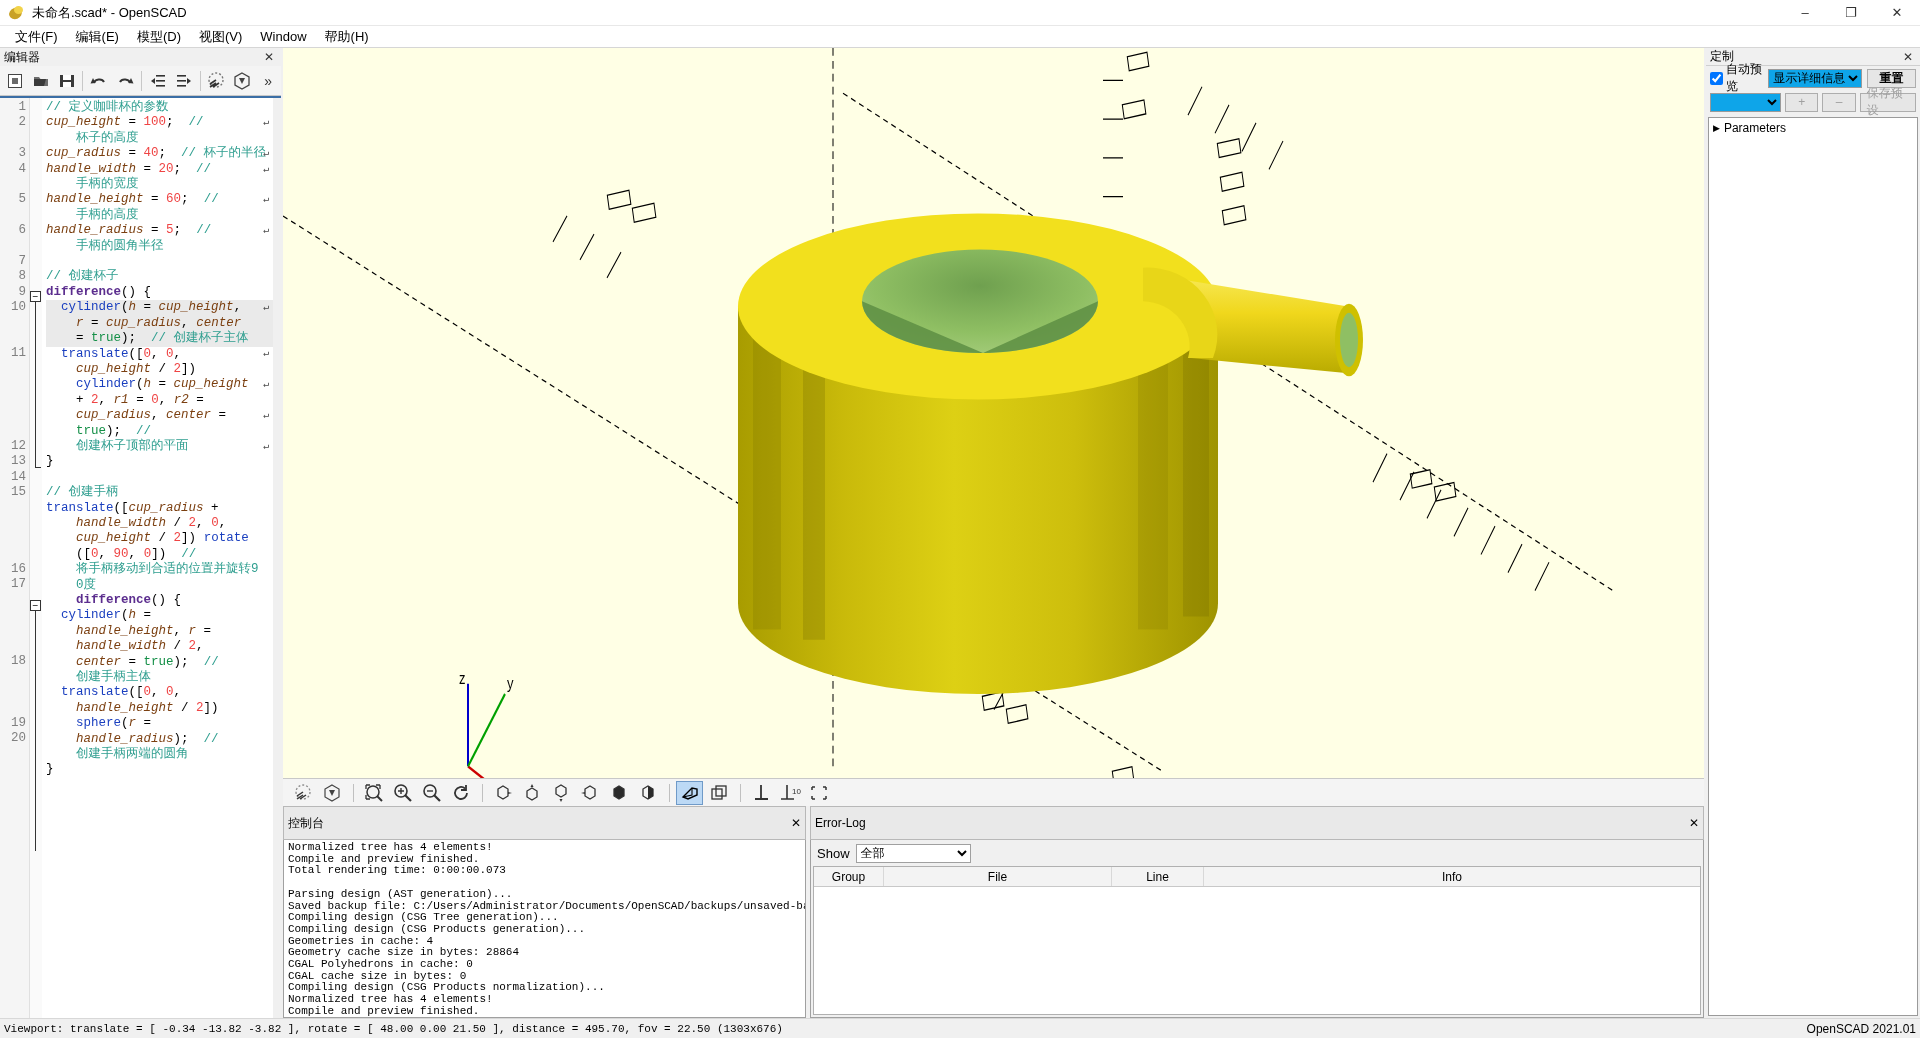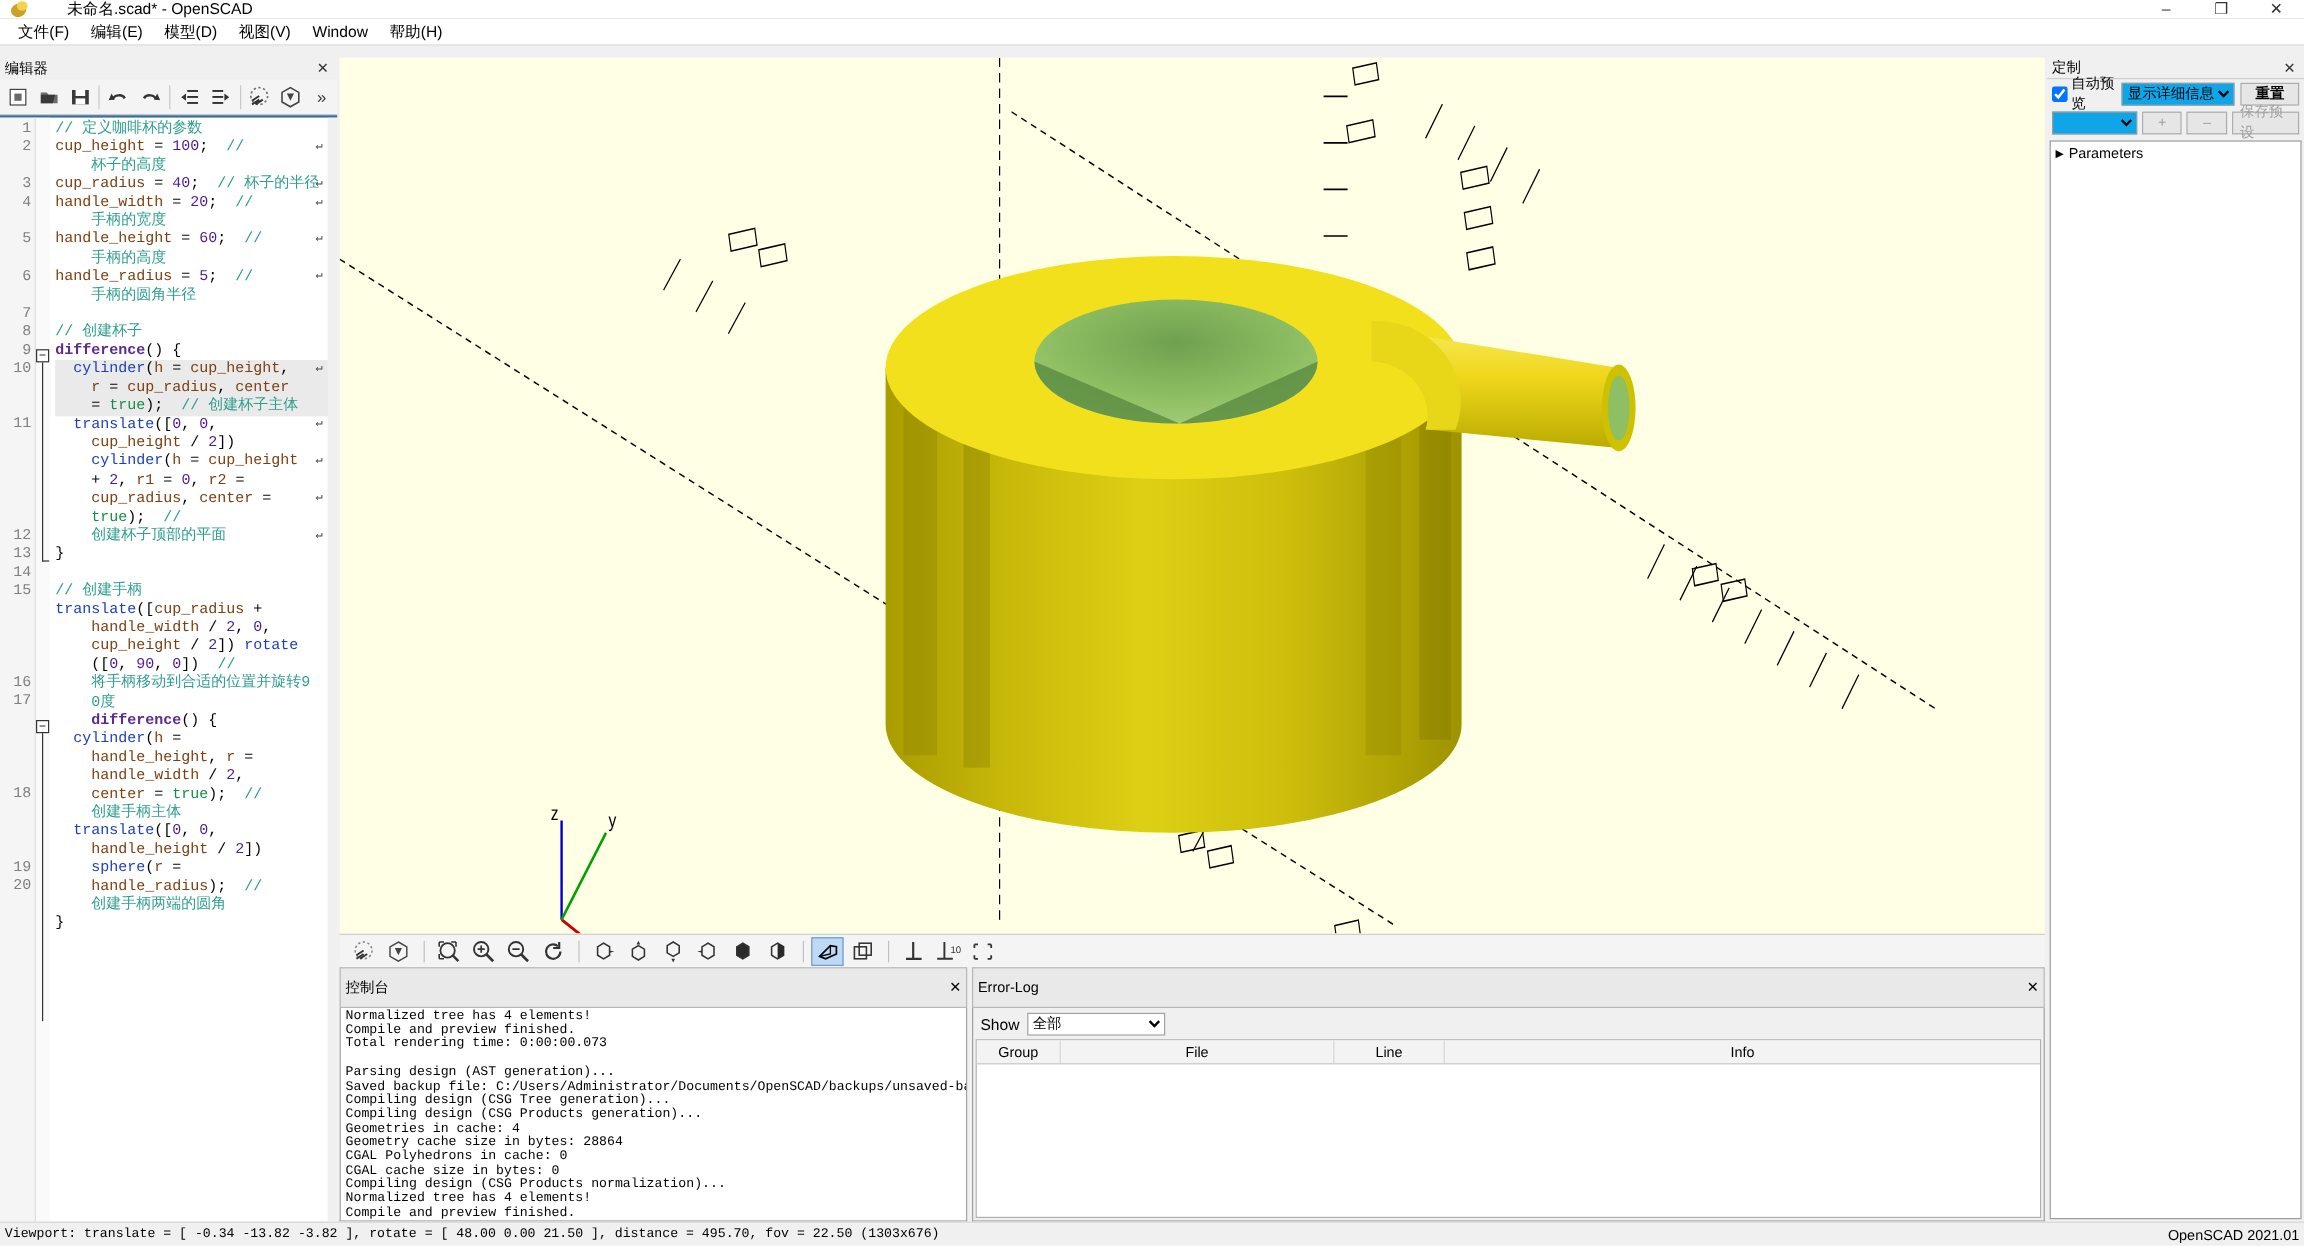--- a/index.html
+++ b/index.html
@@ -6,23 +6,22 @@
   html, body { margin:0; padding:0; }
   body {
     width:1920px; height:1038px;
     font-family:"Liberation Sans", sans-serif;
     font-size:13px; color:#000;
     background:#f0f0f0; overflow:hidden;
     position:relative;
   }
   
   #titlebar {
-    height:16px; background:#ffffff; display:flex; align-items:center;
+    height:26px; background:#ffffff; display:flex; align-items:center;
     border-bottom:1px solid #e8e8e8;
-    gap:24px;
   }
   #titlebar .app-icon {
     width:18px; height:18px; margin:0 6px 0 8px; position:relative;
   }
   #titlebar .app-icon .s1 {
     position:absolute; width:13px; height:11px; border-radius:50%;
     background:#c9a227; left:1px; top:4px; transform:rotate(-20deg);
   }
   #titlebar .app-icon .s2 {
     position:absolute; width:9px; height:8px; border-radius:50%;
@@ -74,22 +73,22 @@
     flex:1; font-family:"Liberation Mono", monospace; font-size:12.5px;
     line-height:15.4px; padding:2px 0 0 4px; white-space:pre-wrap;
     overflow:hidden; color:#000;
   }
   .ln { height:15.4px; line-height:15.4px; padding-right:3px; }
   .code-line { min-height:15.4px; }
   .hl-line { background:#eaeaea; }
   .cm { color:#2e9e8f; }        
   .kw { color:#5b2d8e; font-weight:bold; }  
   .fn { color:#1a3fbf; }        
-  .id { color:#7b3f10; }        
-  .num { color:#4c1d95; }       
+  .id { color:#7b3f10;font-style:italic; }        
+  .num { color:#ef4444; }       
   .bool { color:#148f47; }      
   .pn { color:#000; }
   #editor-wrapcol {
     position:absolute; right:8px; top:0; width:14px; bottom:0;
     font-size:10px; color:#333; padding-top:2px;
   }
   #editor-wrapcol div { height:15.4px; line-height:15.4px; text-align:center; }
   #editor-scroll {
     position:absolute; right:0; top:0; width:8px; bottom:0; background:#f0f0f0;
   }

